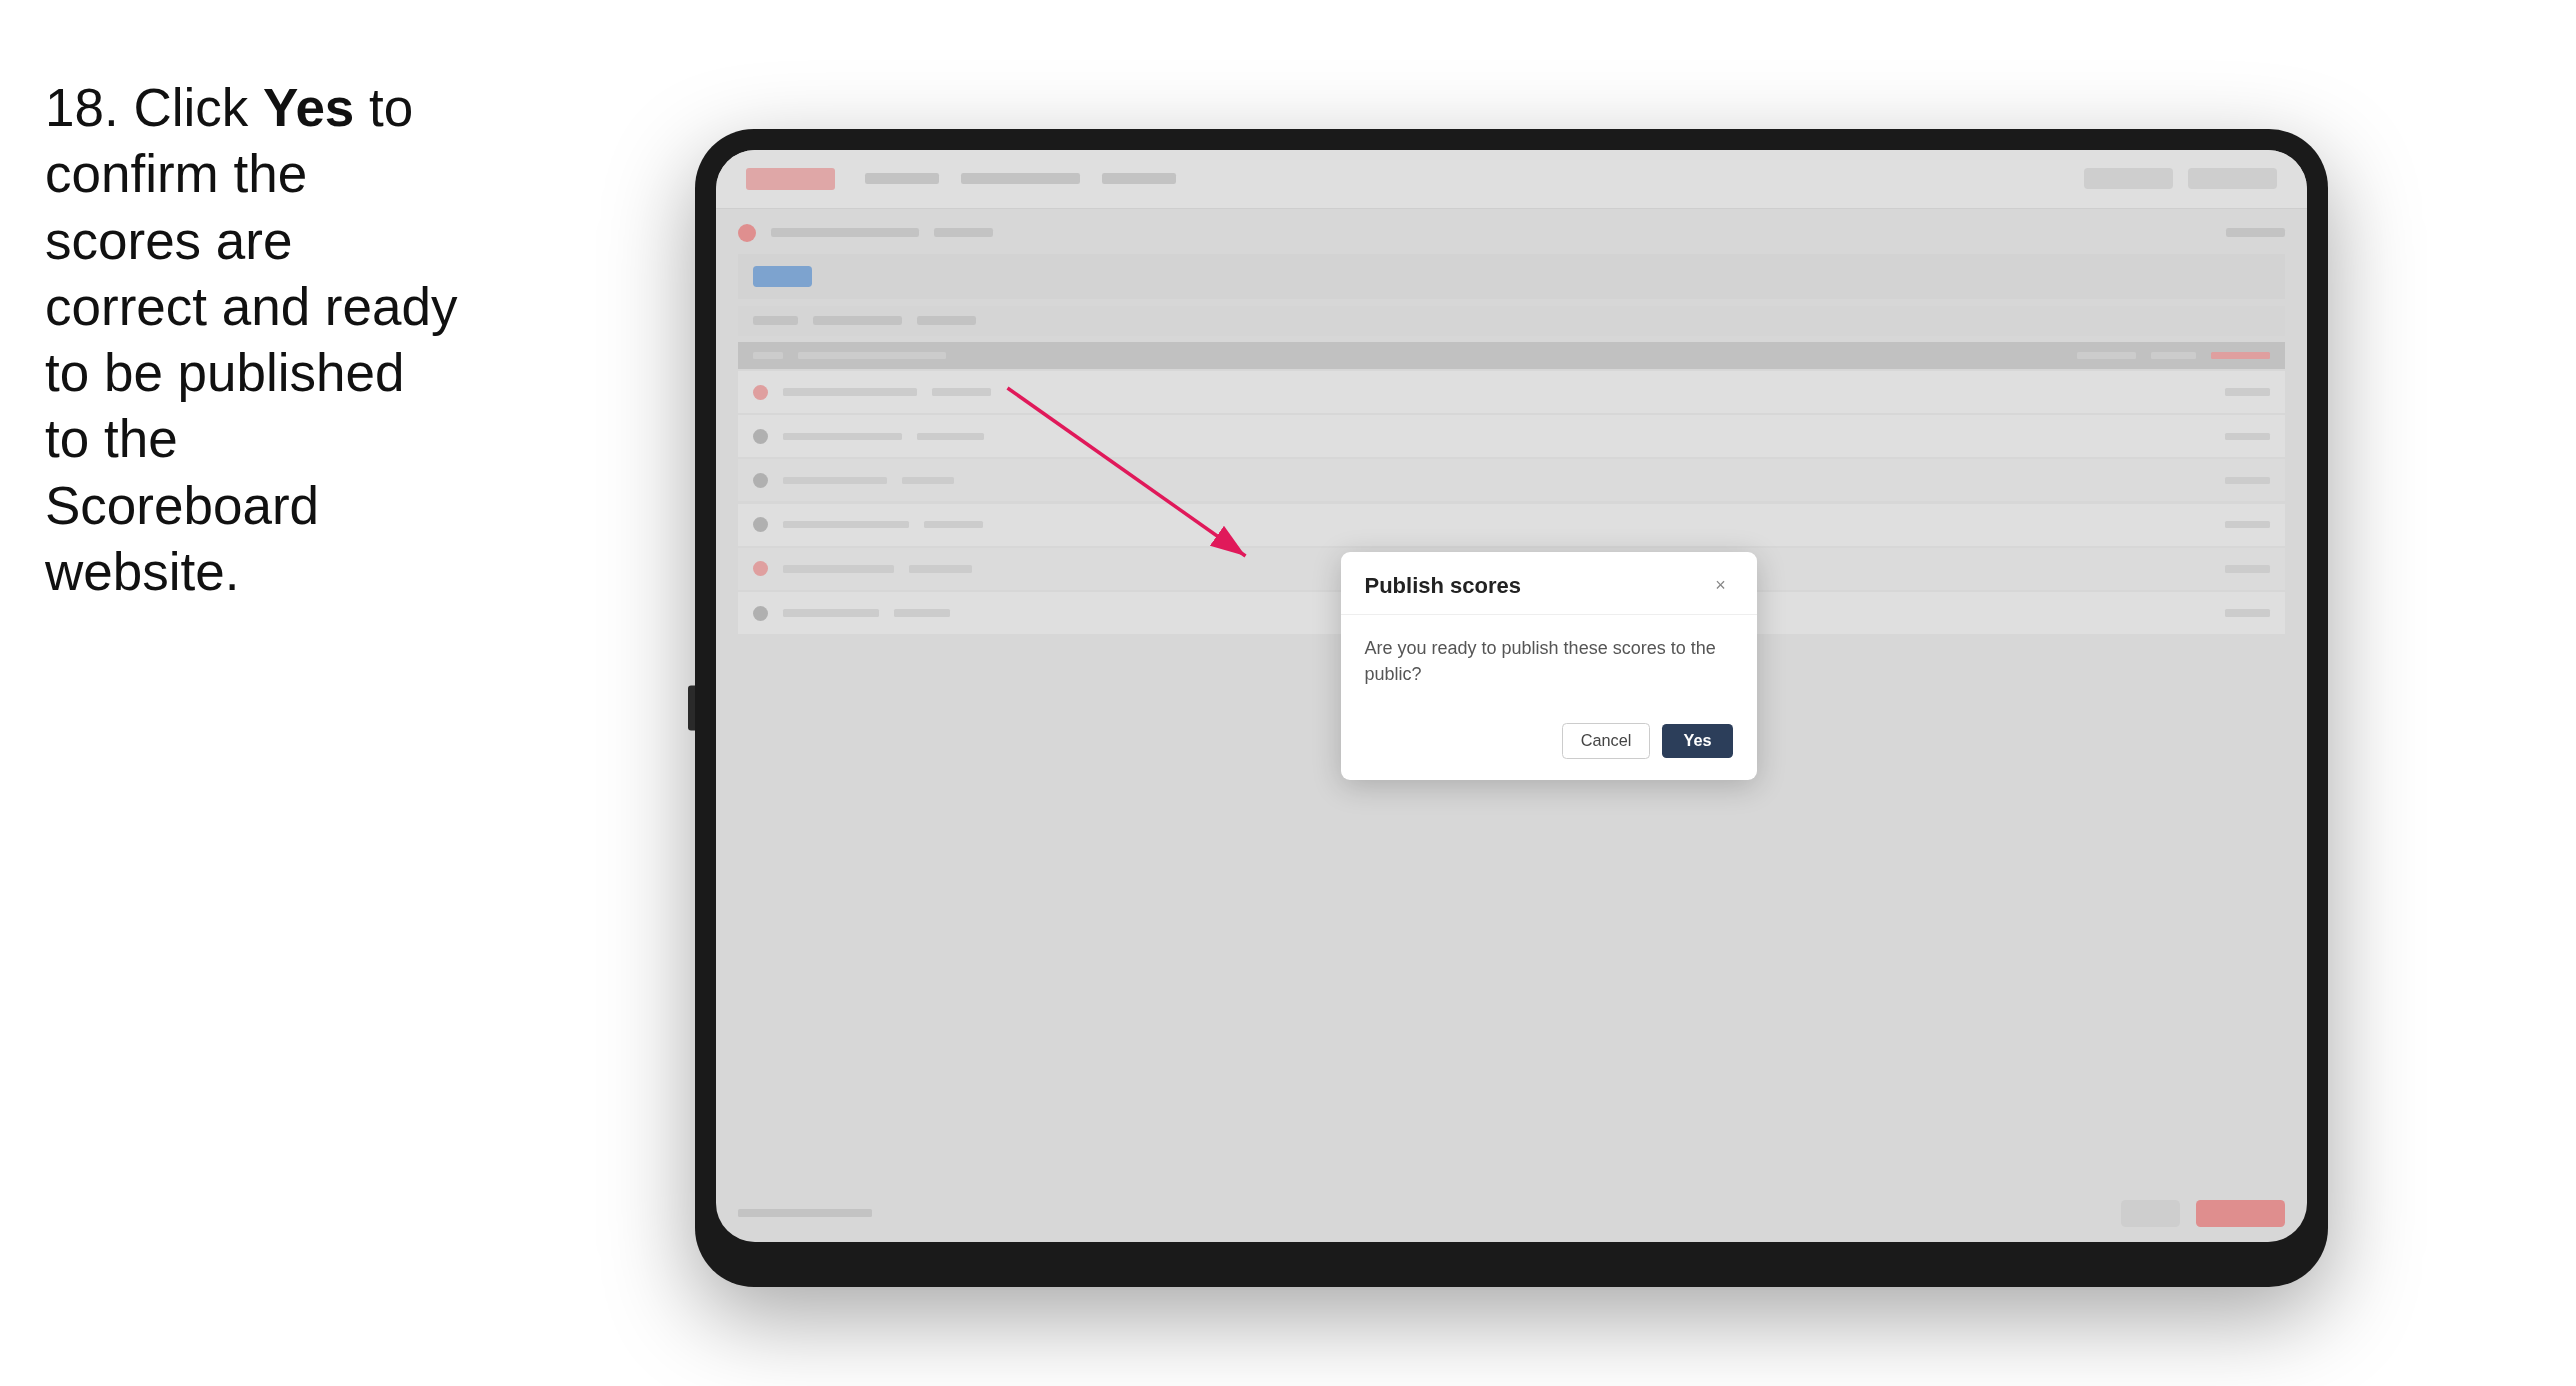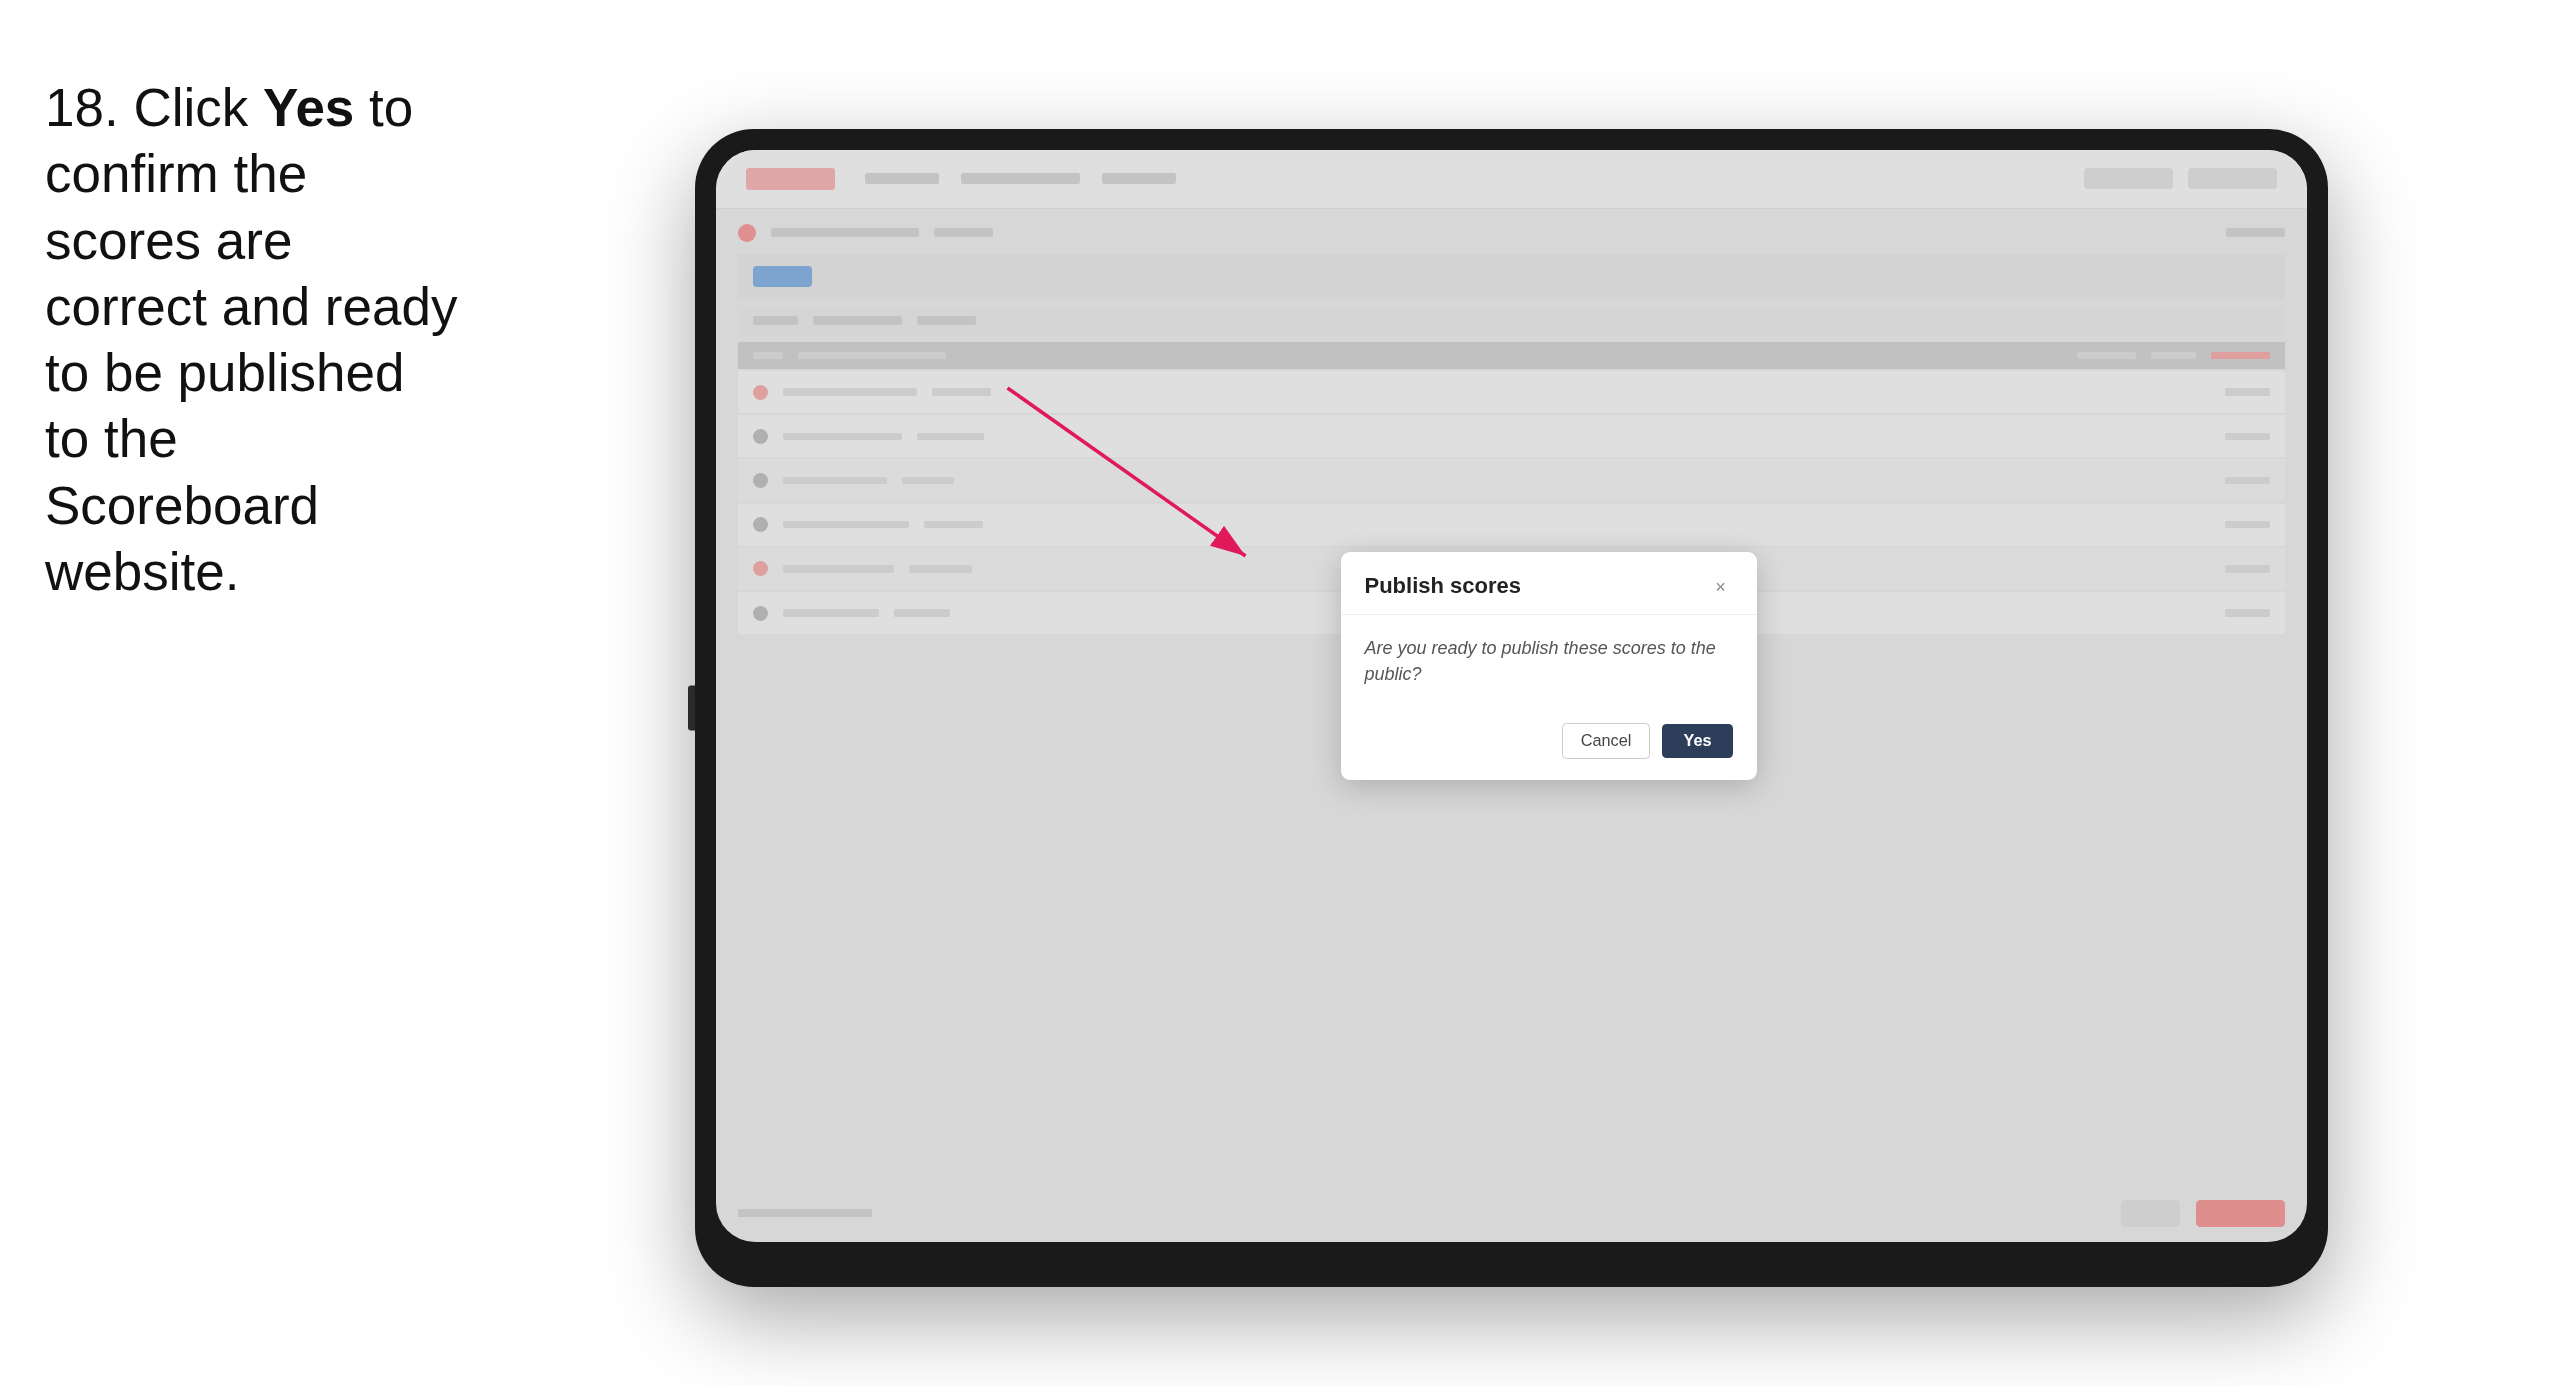--- a/index.html
+++ b/index.html
@@ -249,21 +249,21 @@
       box-shadow: 0 6px 30px rgba(0,0,0,0.20);
       width: 416px;
       padding: 0;
       position: relative;
       margin-top: -59px;
       margin-left: 74px;
     }
 
     .dialog-header {
       display: flex;
-      align-items: flex-end;
+      align-items: flex-start;
       justify-content: space-between;
       padding: 21px 24px 15px 24px;
       border-bottom: 0.7px solid #eeeeee;
     }
 
     .dialog-title {
       font-size: 22px;
       font-weight: 600;
       color: #222222;
     }
@@ -275,21 +275,20 @@
       align-items: center;
       justify-content: center;
       color: #888888;
       font-size: 18px;
       cursor: pointer;
       border-radius: 3px;
     }
 
     .dialog-body {
       padding: 21px 24px;
-      font-style: italic;
     }
 
     .dialog-message {
       font-size: 18px;
       color: #555555;
       line-height: 1.4;
     }
 
     .dialog-footer {
       display: flex;

